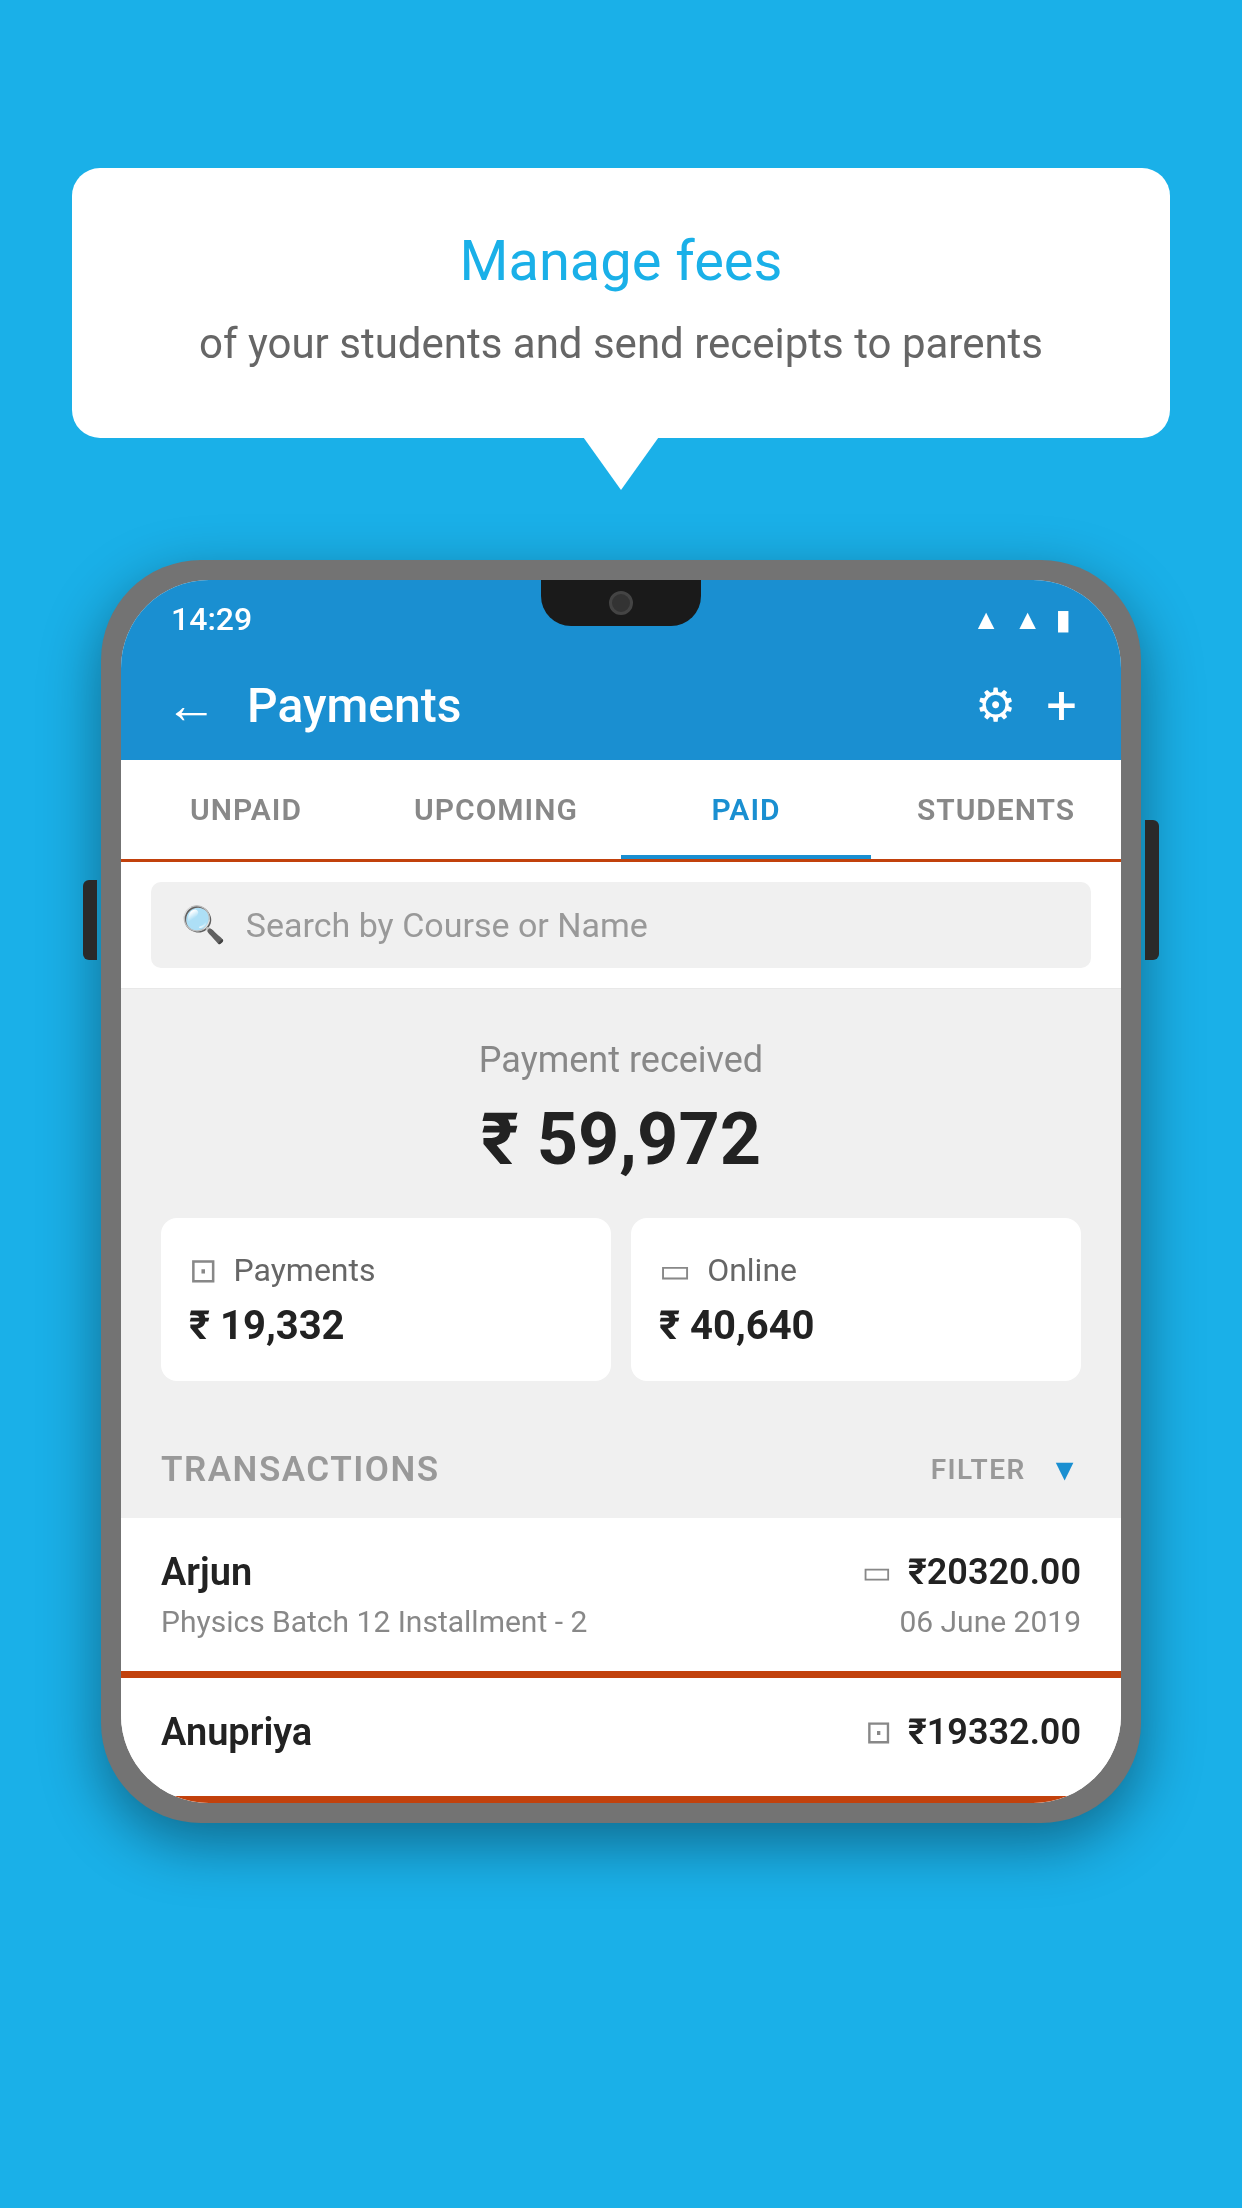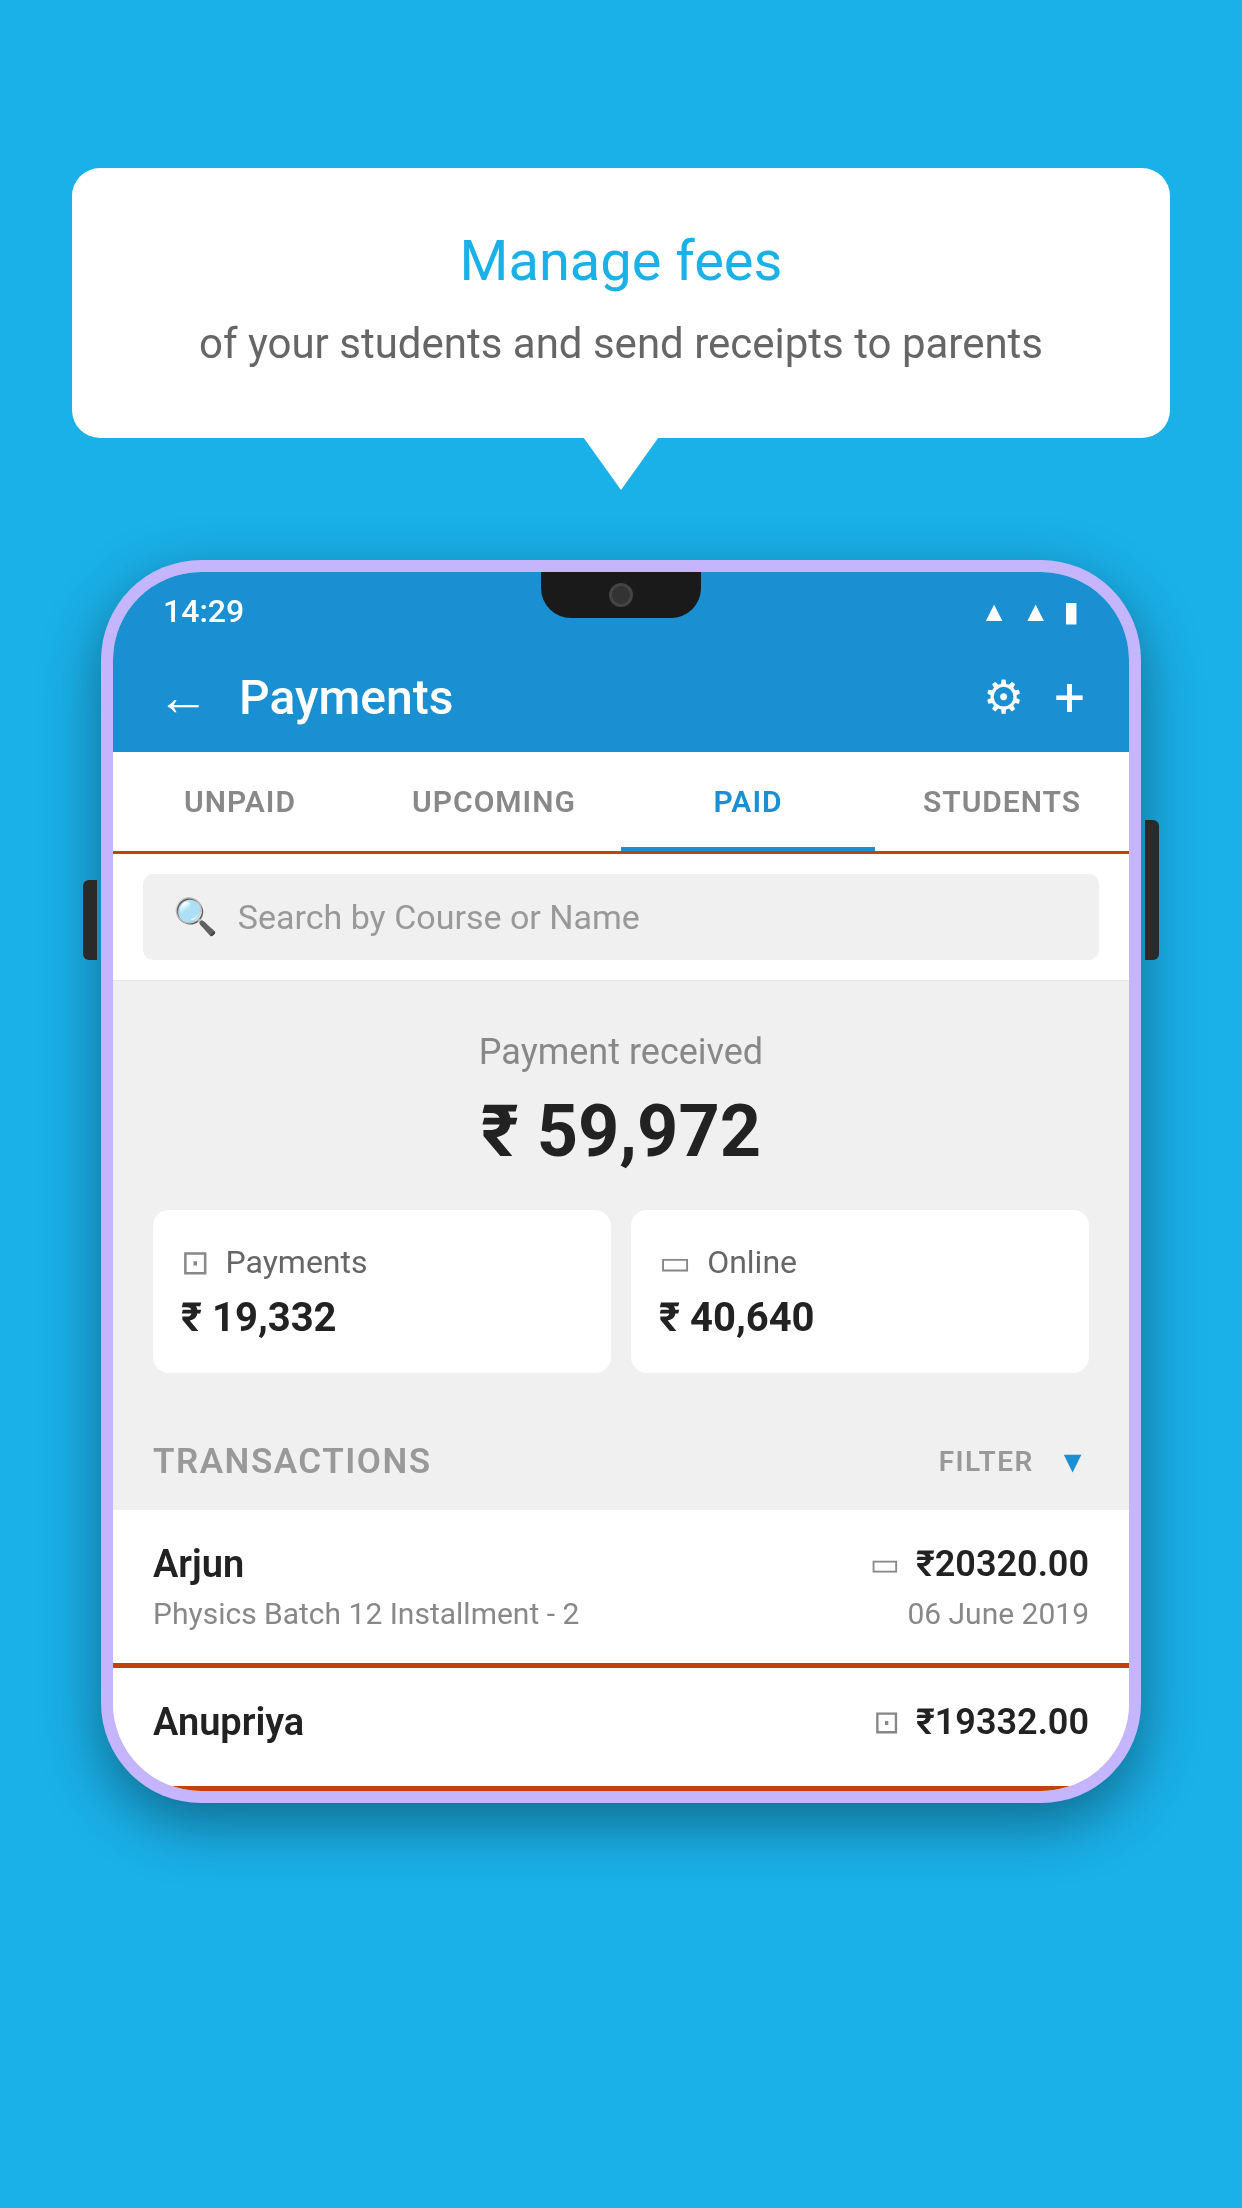--- a/index.html
+++ b/index.html
@@ -55,23 +55,23 @@
     
     .phone-wrapper {
       position: absolute;
       top: 560px;
       left: 50%;
       transform: translateX(-50%);
       width: 1040px;
     }
 
     .phone-outer {
-      background: #c4b5fd;
+      background: #737373;
       border-radius: 100px;
-      padding: 12px;
+      padding: 20px;
       box-shadow: 0 20px 60px rgba(0,0,0,0.4);
       position: relative;
     }
 
     
     .phone-outer::before {
       content: '';
       position: absolute;
       left: -18px;
       top: 320px;
@@ -329,21 +329,21 @@
 
     .filter-icon {
       color: #1a8fd1;
       font-size: 30px;
     }
 
     
     .transaction-row {
       background: white;
       padding: 32px 40px;
-      border-bottom: 5px solid #c2410c;
+      border-bottom: 7px solid #c2410c;
     }
 
     .transaction-top {
       display: flex;
       justify-content: space-between;
       align-items: center;
       margin-bottom: 10px;
     }
 
     .student-name {

